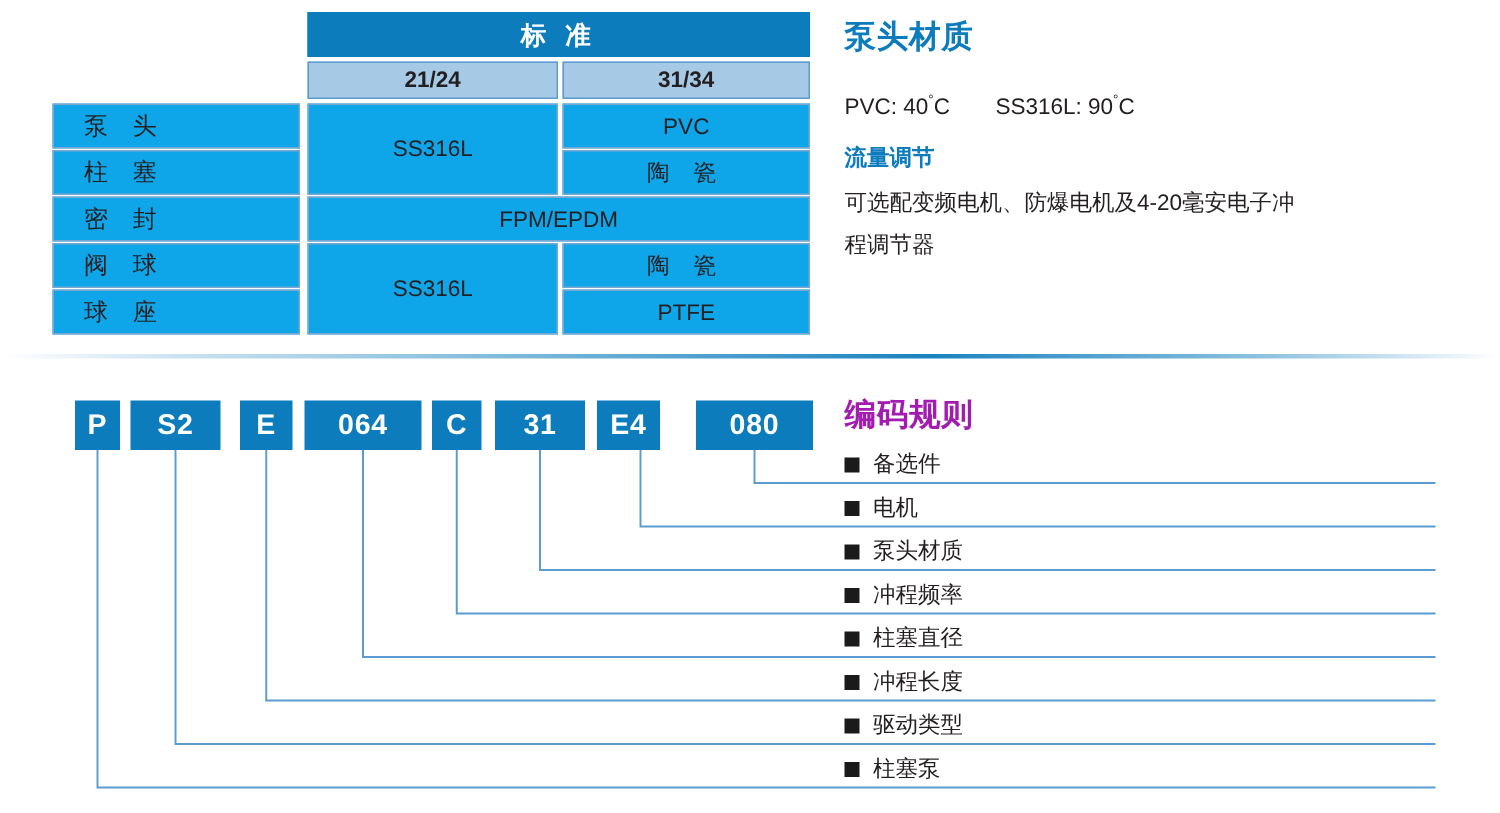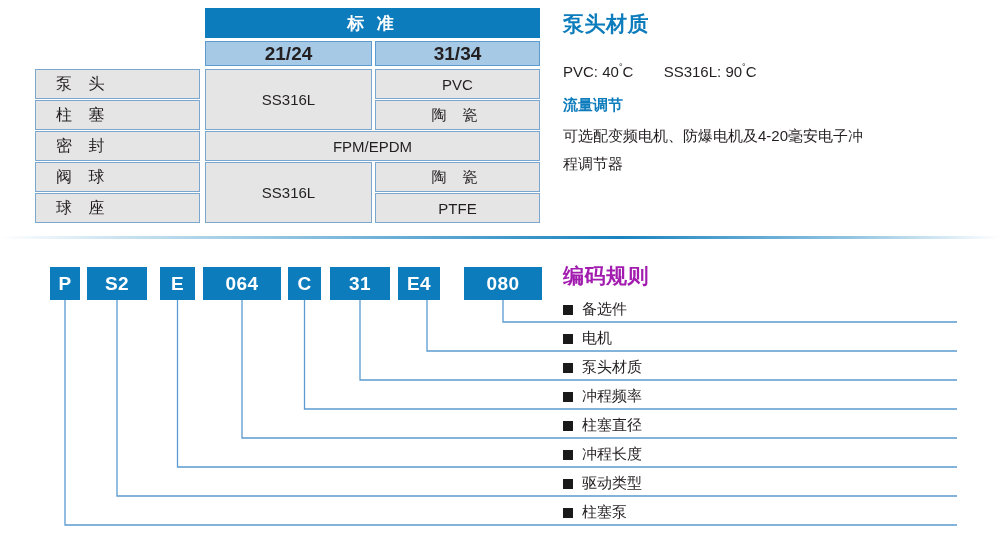--- a/index.html
+++ b/index.html
@@ -13,36 +13,36 @@
 
   
   #spec-table{position:absolute;left:35px;top:8px;width:505px;height:202px;}
 
   .cell{
     position:absolute;
     border:1px solid #7ba7cf;
     box-sizing:border-box;
     display:flex;align-items:center;
     font-size:15px;
-    background:#e5e5e5;
+    background:#0ea5e9;
   }
   .cell.center{justify-content:center;}
   .cell.left{justify-content:flex-start;padding-left:20px;}
 
   .hdr-main{
     position:absolute;left:170px;top:0;width:335px;height:30px;
     background:#0d7cbc;border:1px solid #0d7cbc;box-sizing:border-box;
     color:#ffffff;font-size:17px;font-weight:bold;
     display:flex;align-items:center;justify-content:center;
     letter-spacing:4px;
   }
   .hdr-sub{
     position:absolute;top:33px;height:25px;
     background:#a6c9e6;border:1px solid #5b9bd0;box-sizing:border-box;
-    color:#231f20;font-size:19px;font-weight:bold;
+    color:#231f20;font-size:15px;font-weight:bold;
     display:flex;align-items:center;justify-content:center;
   }
   #hdr-2124{left:170px;width:167px;}
   #hdr-3134{left:340px;width:165px;}
 
   .label-cell{left:0;width:165px;height:30px;letter-spacing:6px;font-size:16px;}
   .mid-cell{left:170px;width:167px;}
   .right-cell{left:340px;width:165px;height:30px;}
   .full-cell{left:170px;width:335px;height:30px;}
 

